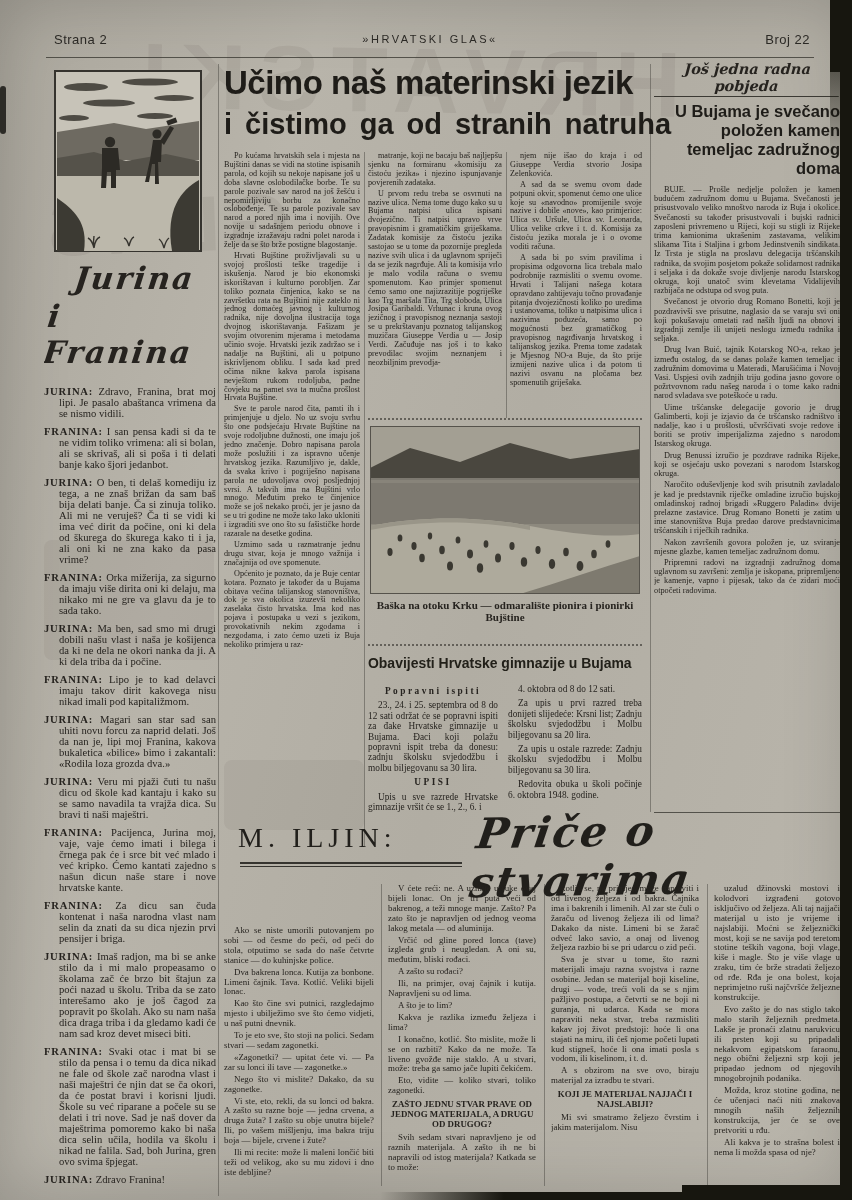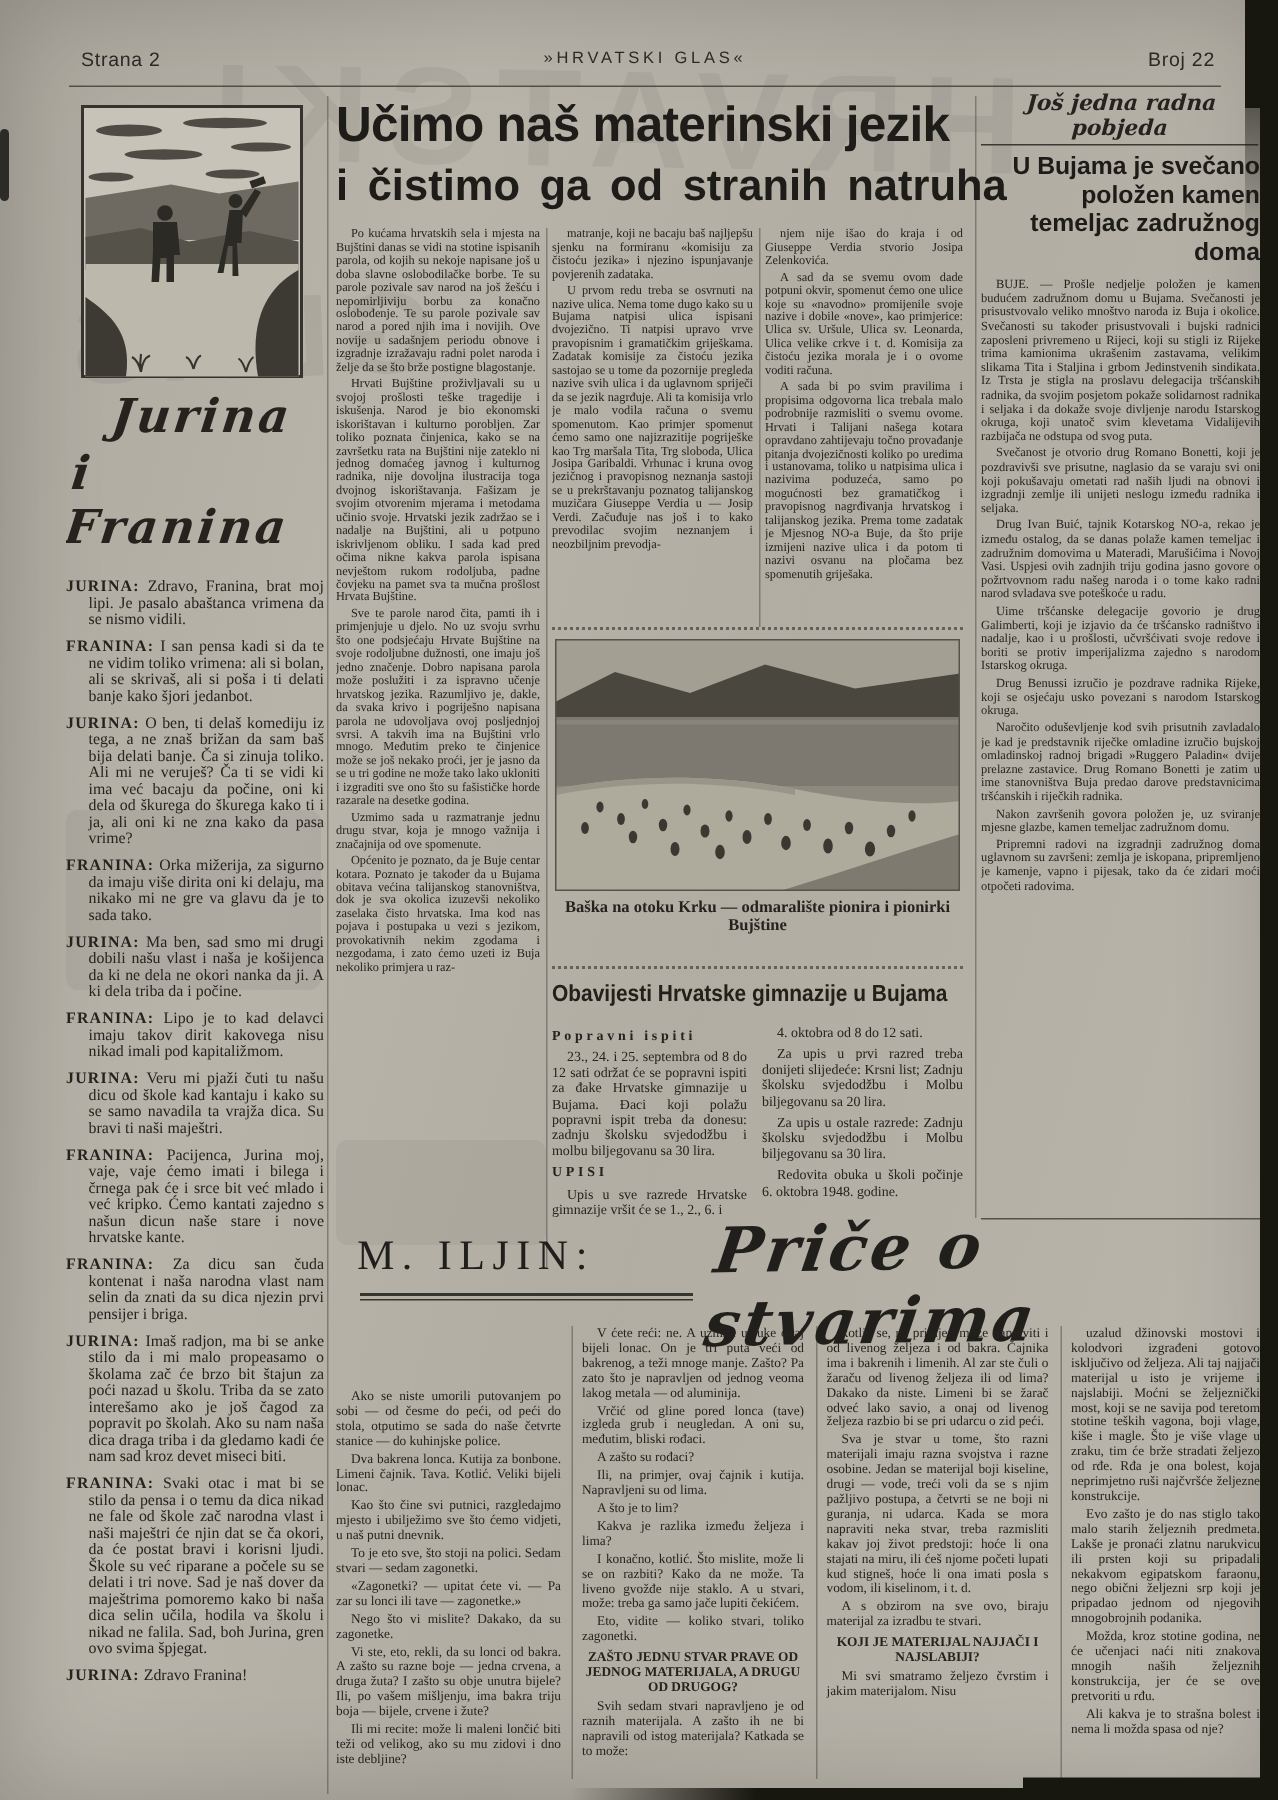--- a/index.html
+++ b/index.html
@@ -37,21 +37,21 @@
   
   .mh { position:absolute; left:224px; top:64px; width:422px; font-family:"Liberation Sans", sans-serif;
         font-weight:bold; color:#1e1c18; }
   .mh .h1 { font-size:33px; letter-spacing:-.5px; white-space:nowrap; }
   .mh .h2 { font-size:29px; margin-top:6px; white-space:nowrap; word-spacing:5px; }
 
   
   .article { position:absolute; font-size:8.2px; line-height:8.9px; text-align:justify; overflow:hidden; }
   .apara { margin:0 0 2px; text-indent:10px; }
   .subhead { text-align:center; font-weight:bold; text-indent:0; margin:4px 0 3px; }
-  .spread { text-align:left; font-weight:bold; letter-spacing:2.5px; text-indent:0; margin:2px 0; }
+  .spread { text-align:center; font-weight:bold; letter-spacing:2.5px; text-indent:0; margin:2px 0; }
   #mcol1 { left:224px; top:152px; width:136px; height:692px; }
   #mcol2 { left:368px; top:152px; width:134px; height:264px; }
   #mcol3 { left:510px; top:152px; width:132px; height:264px; }
 
   
   .photo { position:absolute; left:370px; top:426px; width:270px; height:168px; }
   .caption { position:absolute; left:370px; top:600px; width:270px; text-align:center;
              font-weight:bold; font-size:11px; line-height:11.5px; }
 
   
@@ -167,24 +167,25 @@
       </svg>
     </div>
     <div class="lf-title">
       <div class="t1">Jurina</div>
       <div class="t2">i Franina</div>
     </div>
     <div class="dialogue">
 
     <p class="dline"><span class="dspeaker">JURINA:</span> <span>Zdravo, Franina, brat moj lipi. Je pasalo abaštanca vrimena da se nismo vidili.</span></p>
         <p class="dline"><span class="dspeaker">FRANINA:</span> <span>I san pensa kadi si da te ne vidim toliko vrimena: ali si bolan, ali se skrivaš, ali si poša i ti delati banje kako šjori jedanbot.</span></p>
-        <p class="dline"><span class="dspeaker">JURINA:</span> <span>O ben, ti delaš komediju iz tega, a ne znaš brižan da sam baš bija delati banje. Ča si zinuja toliko. Ali mi ne veruješ? Ča ti se vidi ki ima već bacaju da počine, oni ki dela od škurega do škurega kako ti i ja, ali oni ki ne zna kako da pasa vrime?</span></p>
+        <p class="dline"><span class="dspeaker">JURINA:</span> <span>O ben, ti delaš komediju iz tega, a ne znaš brižan da sam baš bija delati banje. Ča si zinuja toliko. Ali mi ne veruješ? Ča ti se vidi ki ima već dirit da počine, oni ki dela od škurega do škurega kako ti i ja, ali oni ki ne zna kako da pasa vrime?</span></p>
         <p class="dline"><span class="dspeaker">FRANINA:</span> <span>Orka mižerija, za sigurno da imaju više dirita oni ki delaju, ma nikako mi ne gre va glavu da je to sada tako.</span></p>
         <p class="dline"><span class="dspeaker">JURINA:</span> <span>Ma ben, sad smo mi drugi dobili našu vlast i naša je košijenca da ki ne dela ne okori nanka da ji. A ki dela triba da i počine.</span></p>
         <p class="dline"><span class="dspeaker">FRANINA:</span> <span>Lipo je to kad delavci imaju takov dirit kakovega nisu nikad imali pod kapitaližmom.</span></p>
+        <p class="dline"><span class="dspeaker">JURINA:</span> <span>Magari san star sad san uhiti novu forcu za naprid delati. Još da nan je, lipi moj Franina, kakova bukaletica «bilice» bimo i zakantali: «Rodila loza grozda dva.»</span></p>
         <p class="dline"><span class="dspeaker">JURINA:</span> <span>Veru mi pjaži čuti tu našu dicu od škole kad kantaju i kako su se samo navadila ta vrajža dica. Su bravi ti naši maještri.</span></p>
         <p class="dline"><span class="dspeaker">FRANINA:</span> <span>Pacijenca, Jurina moj, vaje, vaje ćemo imati i bilega i črnega pak će i srce bit već mlado i već kripko. Ćemo kantati zajedno s našun dicun naše stare i nove hrvatske kante.</span></p>
         <p class="dline"><span class="dspeaker">FRANINA:</span> <span>Za dicu san čuda kontenat i naša narodna vlast nam selin da znati da su dica njezin prvi pensijer i briga.</span></p>
         <p class="dline"><span class="dspeaker">JURINA:</span> <span>Imaš radjon, ma bi se anke stilo da i mi malo propeasamo o školama zač će brzo bit štajun za poći nazad u školu. Triba da se zato interešamo ako je još čagod za popravit po školah. Ako su nam naša dica draga triba i da gledamo kadi će nam sad kroz devet miseci biti.</span></p>
         <p class="dline"><span class="dspeaker">FRANINA:</span> <span>Svaki otac i mat bi se stilo da pensa i o temu da dica nikad ne fale od škole zač narodna vlast i naši maještri će njin dat se ča okori, da će postat bravi i korisni ljudi. Škole su već riparane a počele su se delati i tri nove. Sad je naš dover da maještrima pomoremo kako bi naša dica selin učila, hodila va školu i nikad ne falila. Sad, boh Jurina, gren ovo svima špjegat.</span></p>
         <p class="dline"><span class="dspeaker">JURINA:</span> <span>Zdravo Franina!</span></p>
       </div>
   </section>
 
   <div class="mh">

